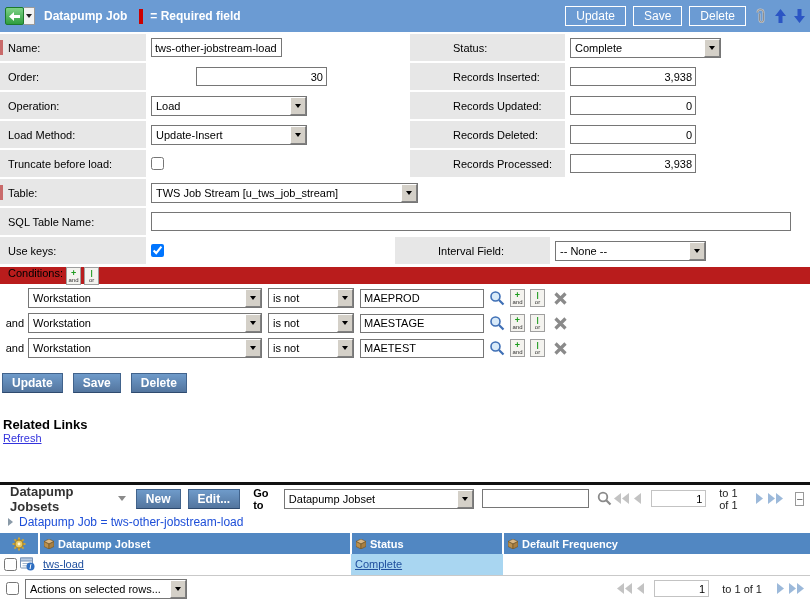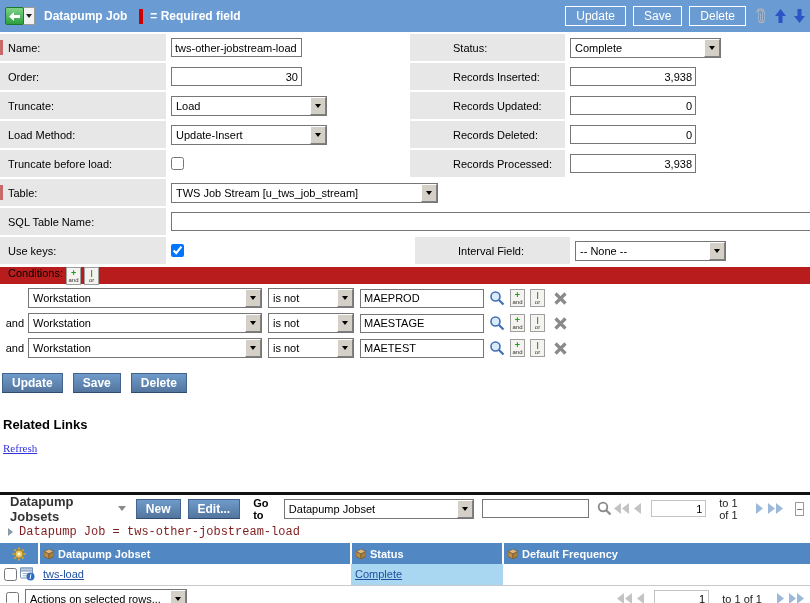--- a/index.html
+++ b/index.html
@@ -14,21 +14,21 @@
   .caret-tri { width:0; height:0; border-left:3px solid transparent; border-right:3px solid transparent; border-top:4px solid #222; }
   .top-title { color:#fff; font-weight:bold; font-size:12px; margin-left:9px; }
   .reqbar { width:4px; height:15px; background:#c00; margin:0 7px 0 12px; }
   .reqnote { color:#fff; font-weight:bold; font-size:12px; }
   .top-right { margin-left:auto; display:flex; align-items:center; }
   .top-btn { background:transparent; border:1px solid #fff; color:#fff; font-family:inherit; font-size:12px; padding:2px 10px; margin-left:7px; cursor:pointer; }
   .top-ico { margin-left:8px; display:flex; align-items:center; }
 
   
   .frow { display:flex; align-items:center; height:27px; margin-top:2px; }
-  .flabel { position:relative; width:166px; height:27px; background:#e7e7e7; display:flex; align-items:center; padding-left:8px; flex:none; }
+  .flabel { position:relative; width:146px; height:27px; background:#e7e7e7; display:flex; align-items:center; padding-left:8px; flex:none; }
   .flabel .fieldreq { position:absolute; left:0; top:6px; width:3px; height:15px; background:#c96a6a; }
   .fval { display:flex; align-items:center; padding-left:5px; flex:1; }
   .cols { display:flex; }
   .col { width:405px; flex:none; }
   .rlabel { margin-left:5px; width:155px;padding-left:43px; }
   .tbox { height:19px; border:1px solid #767676; font-family:inherit; font-size:11px; padding:1px 3px; }
   .num { text-align:right; }
   .sel { display:inline-flex; align-items:stretch; height:20px; border:1px solid #767676; background:#fff; }
   .sel-text { flex:1; padding:3px 4px 0 4px; white-space:nowrap; overflow:hidden; }
   .sel-btn { width:16px; flex:none; background:#d4d0c8; border:1px solid; border-color:#fff #808080 #808080 #fff; display:flex; align-items:center; justify-content:center; }
@@ -42,37 +42,37 @@
   .andor .bar { color:#1d9b1d; font-weight:bold; font-size:8px; height:8px; }
   .andor .sub { font-size:6px; color:#333; }
   .cond-row { display:flex; align-items:center; height:22px; margin-top:3px; }
   .conj { width:28px; text-align:right; padding-right:4px; flex:none; }
   .cond-ico { margin-left:5px; display:flex; align-items:center; cursor:pointer; }
 
   
   .btn-blue { background:linear-gradient(#6f9bca,#53759e); border:1px solid #41638c; border-bottom-color:#2e4a6e; color:#fff; font-weight:bold; font-family:inherit; font-size:12px; padding:2px 9px; margin-right:7px; cursor:pointer; }
   .form-btns { margin:14px 0 0 2px; }
   .related { margin:24px 0 0 3px; font-weight:bold; font-size:13px; }
-  .refresh { margin:10px 0 0 3px;font-family:Liberation Serif, serif; }
+  .refresh { margin:0 0 0 3px; }
   .refresh a { color:#3333dd; text-decoration:underline; }
 
   
   .blackline { height:3px; background:#111; margin-top:38px; }
   .list-hdr { height:27px; display:flex; align-items:center; padding:0 6px 0 10px; }
   .list-title { font-weight:bold; font-size:13px; color:#333; margin-right:4px; cursor:pointer; }
   .gray-tri { width:0; height:0; border-left:4px solid transparent; border-right:4px solid transparent; border-top:5px solid #8a8a8a; margin-right:10px; cursor:pointer; }
   .goto-lbl { font-weight:bold; margin:0 5px 0 6px; }
   .pager { display:flex; align-items:center; margin-left:auto; }
   .pg-input { width:55px; height:17px; border:1px solid #c3c3c3; text-align:right; font-family:inherit; font-size:11px; padding:1px 3px; }
   .pg-txt { margin:0 13px; color:#222; }
   .pg-arrow { display:flex; margin:0 2px; cursor:pointer; }
   .collapse-btn { width:14px; height:14px; border:1px solid #9a9a9a; display:flex; align-items:center; justify-content:center; font-size:11px; color:#555; margin-left:10px; cursor:pointer; }
   .crumb { display:flex; align-items:center; height:19px; padding-left:8px; }
   .crumb-tri { width:0; height:0; border-top:4px solid transparent; border-bottom:4px solid transparent; border-left:5px solid #8a9aa8; margin-right:6px; }
-  .crumb a { color:#7f1d1d; text-decoration:none; font-size:12px;font-family:Liberation Mono, monospace; }
+  .crumb a { color:#1d4ed8; text-decoration:none; font-size:12px; }
   table.list { width:100%; border-collapse:collapse; margin-top:2px; }
   table.list th { background:#5187c2; color:#fff; font-size:11px; text-align:left; height:21px; padding:0 4px; border-left:2px solid #fff; font-weight:bold; }
   table.list th:first-child { border-left:none; width:38px; text-align:center; }
   table.list td { height:21px; padding:0 4px; border-bottom:1px solid #c9c9c9; }
   .th-inner { display:flex; align-items:center; gap:4px; }
   td.rowsel { width:38px; }
   .rowsel-inner { display:flex; align-items:center; gap:3px; }
   a.dlink { color:#1f4f9e; text-decoration:underline; }
   td.status-cell { background:#a9d6f1; }
   .list-foot { display:flex; align-items:center; margin-top:3px; padding-left:6px; }
@@ -131,26 +131,26 @@
           </div>
         <div class="fval">
             <input class="tbox" style="width: 131px;" value="tws-other-jobstream-load">
           </div>
       </div>
       <div class="frow">
         <div class="flabel">
             <span>Order:</span>
           </div>
         <div class="fval">
-            <input class="tbox num" style="width: 131px;" value="30">
+            <input class="tbox num" style="width: 131px; margin-left: 45px;" value="30">
           </div>
       </div>
       <div class="frow">
         <div class="flabel">
-            <span>Truncate:</span>
+            <span>Operation:</span>
           </div>
         <div class="fval">
           <span class="sel" style="width:156px">
               <span class="sel-text">Load</span>
               <span class="sel-btn">
                 <span class="sel-tri"></span>
               </span>
             </span>
         </div>
       </div>

